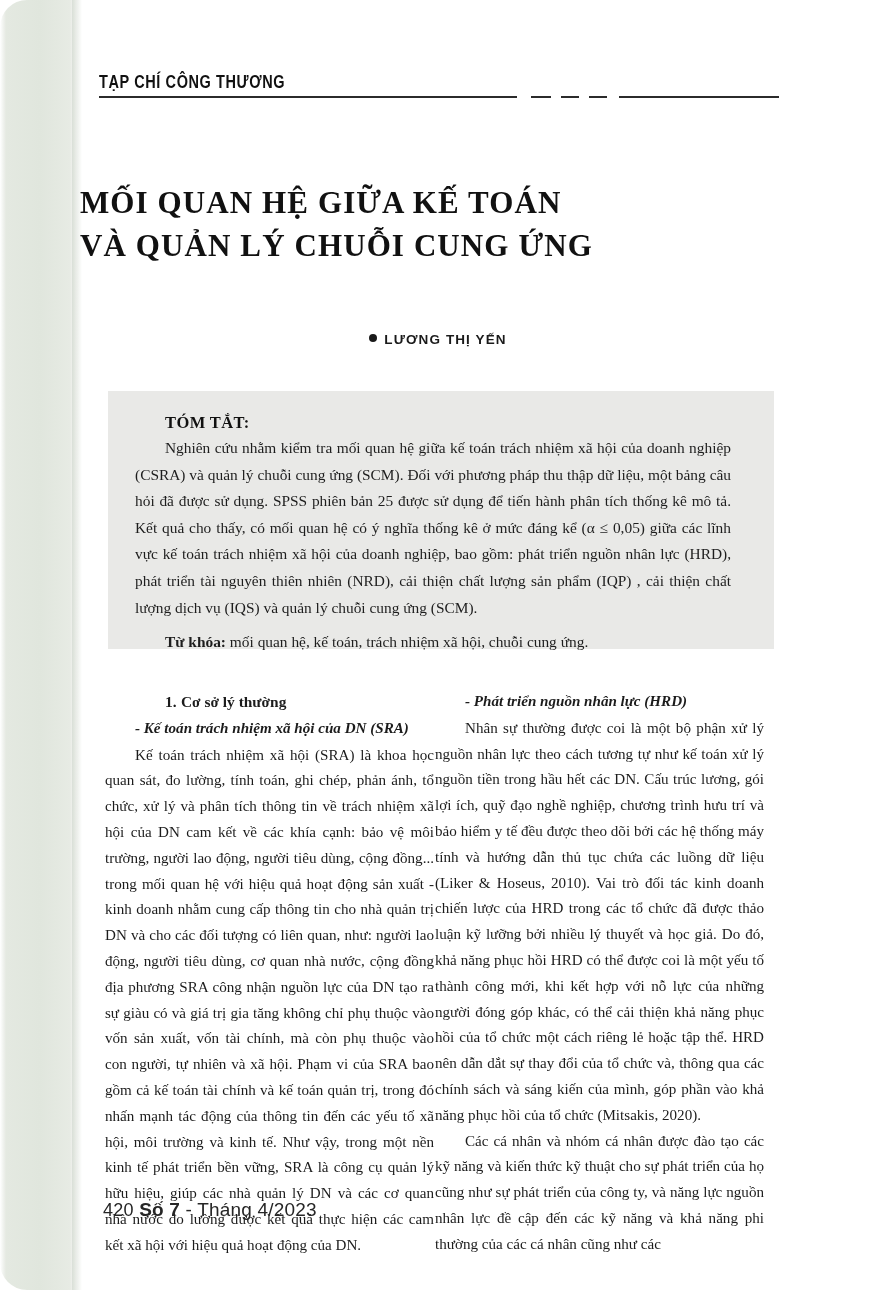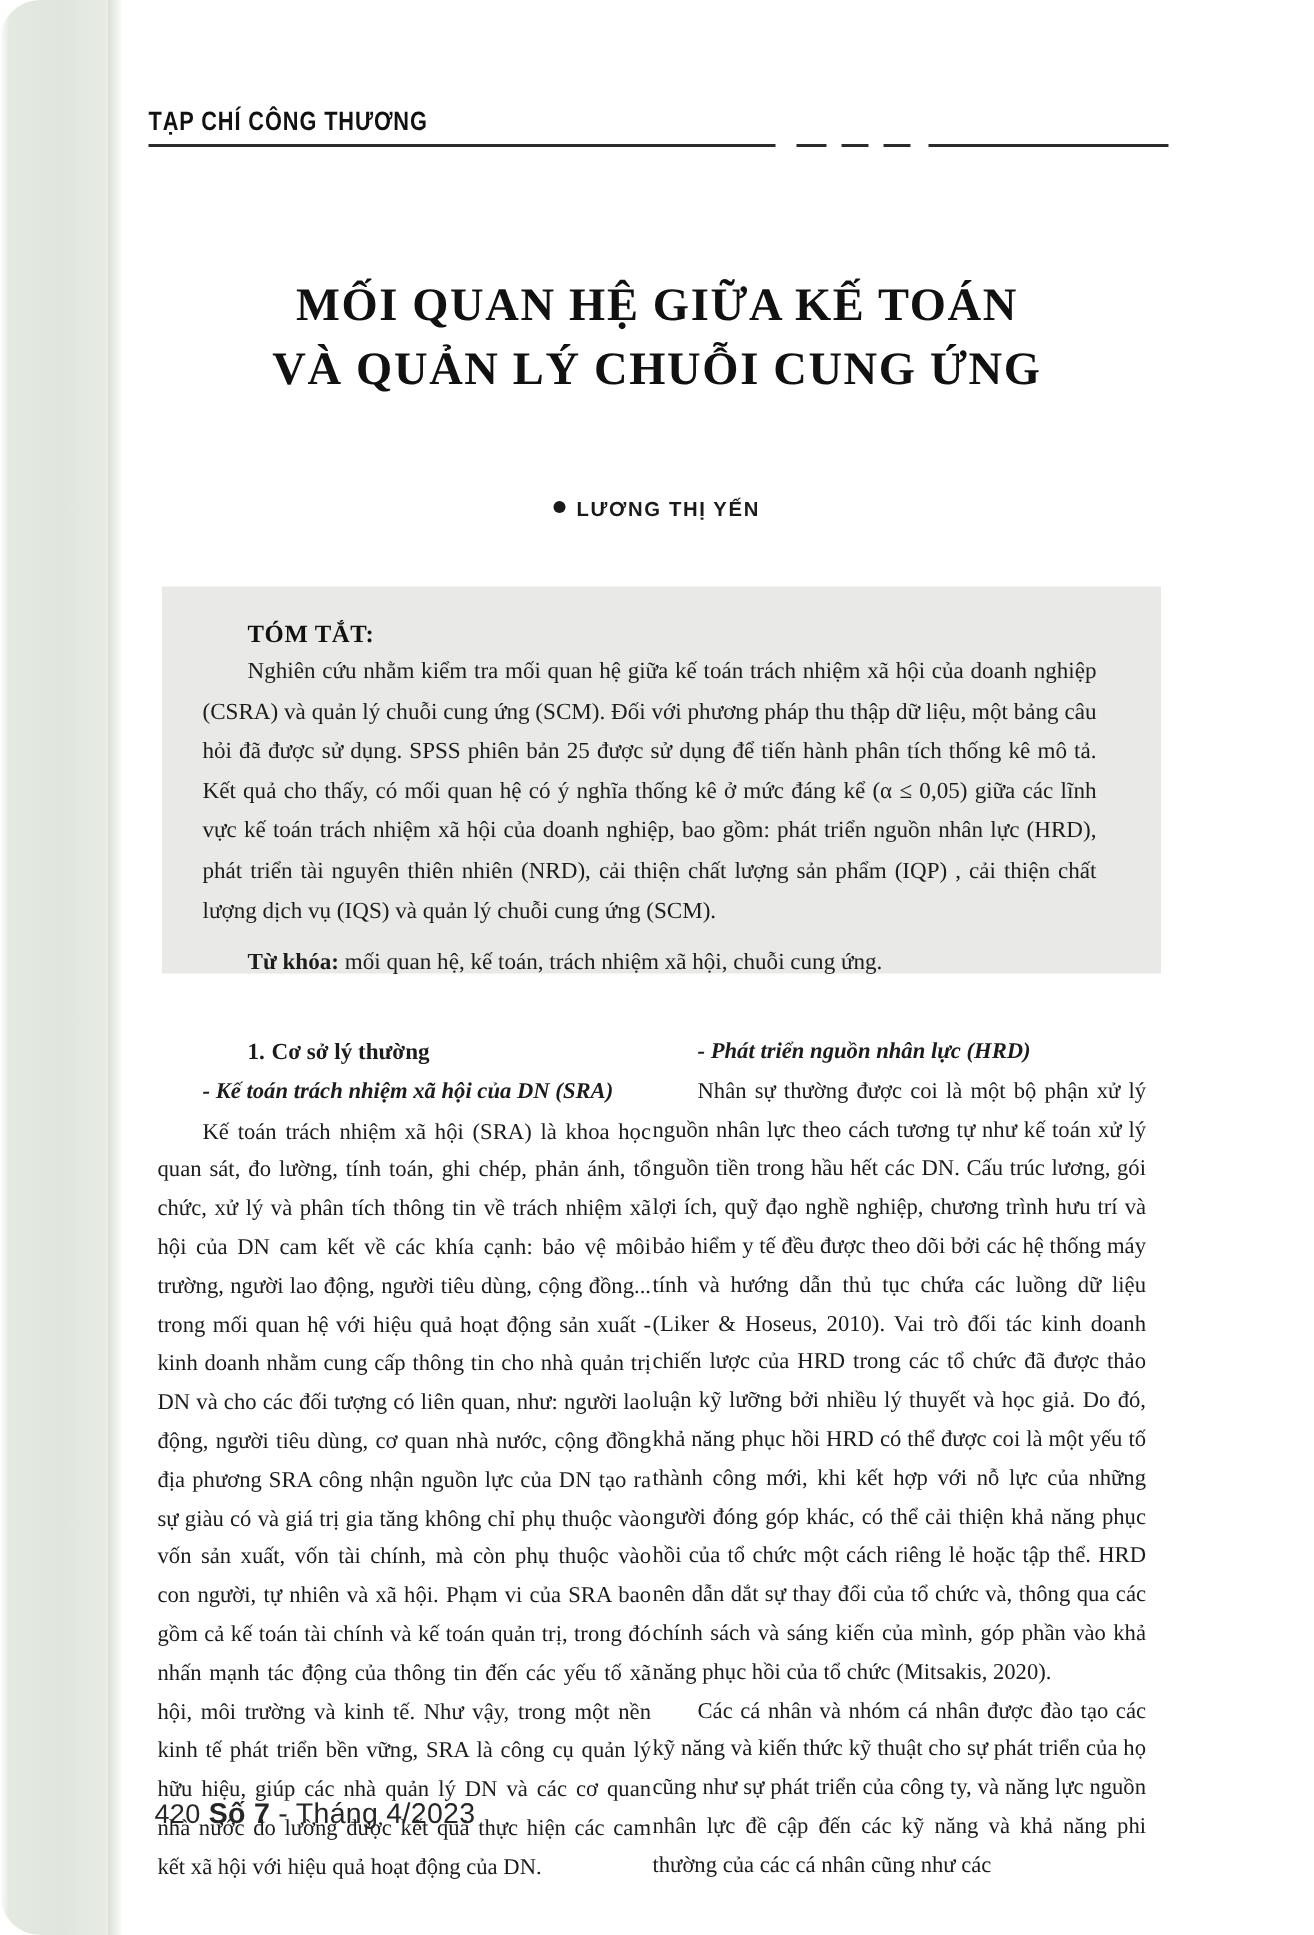--- a/index.html
+++ b/index.html
@@ -84,21 +84,20 @@
   .head-rule .seg.c { left: 462px; width: 18px; height: 2.4px; }
   .head-rule .seg.d { left: 490px; width: 18px; height: 2.4px; }
   .head-rule .seg.e { left: 520px; width: 160px; }
 
   
   .title-block {
     position: absolute;
     left: 80px;
     top: 160px;
     width: 716px;
-    text-align: center;
     font-family: "Liberation Serif", "DejaVu Serif", serif;
     font-weight: bold;
     font-size: 31px;
     line-height: 43px;
     letter-spacing: 1.1px;
     color: #111;
   }
   .title-block .tline { display: block; white-space: nowrap; }
 
   

